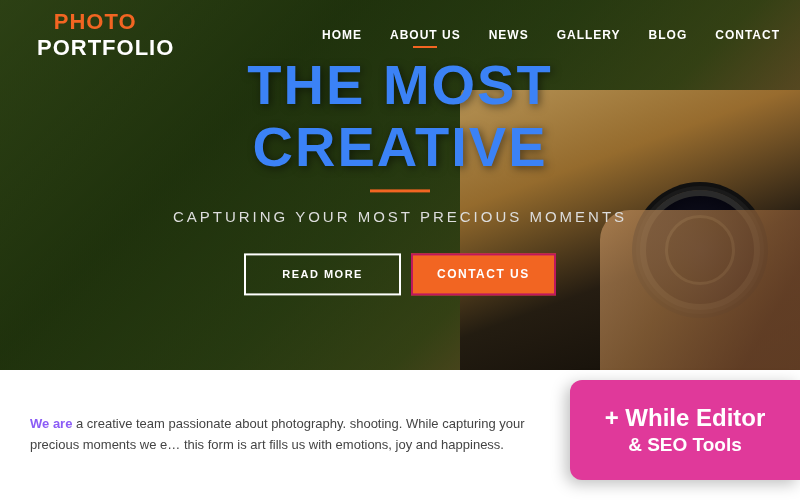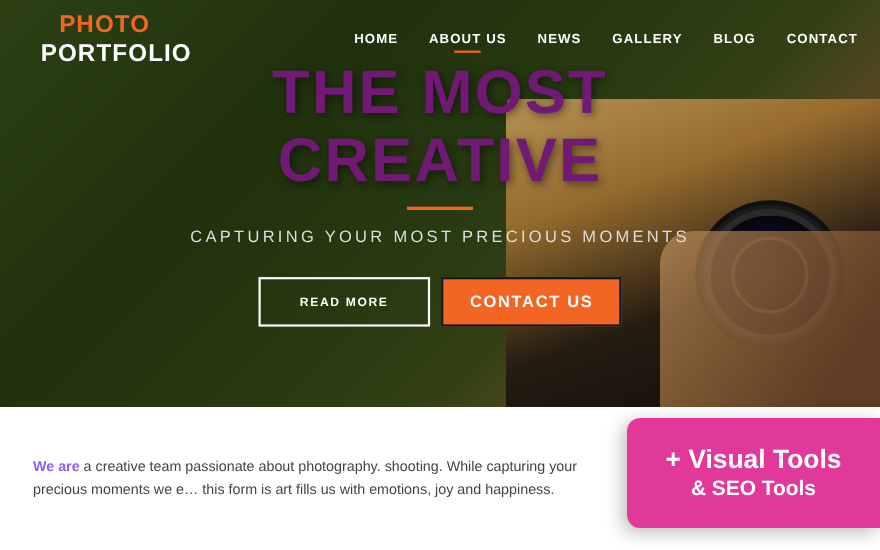--- a/index.html
+++ b/index.html
@@ -136,21 +136,21 @@
       top: 50%;
       left: 50%;
       transform: translate(-50%, -50%);
       text-align: center;
       width: 600px;
       margin-top: -10px;
     }
     .hero-title {
       font-size: 56px;
       font-weight: 900;
-      color: #701a75;
+      color: #3b82f6;
       text-transform: uppercase;
       letter-spacing: 2px;
       line-height: 1.1;
       margin-bottom: 12px;
       text-shadow: 2px 2px 8px rgba(0,0,0,0.5);
     }
     .hero-divider {
       width: 60px;
       height: 3px;
       background: #f26522;
@@ -174,24 +174,24 @@
       color: #fff;
       background: transparent;
       font-size: 11px;
       font-weight: 700;
       letter-spacing: 1.5px;
       text-transform: uppercase;
       cursor: pointer;
     }
     .btn-contact {
       padding: 12px 24px;
-      border: 2px solid #0f172a;
+      border: 2px solid #be185d;
       color: #fff;
       background: #f26522;
-      font-size: 15px;
+      font-size: 12px;
       font-weight: 700;
       letter-spacing: 1.5px;
       text-transform: uppercase;
       cursor: pointer;
     }
 
     
     .bottom-section {
       position: absolute;
       bottom: 0;
@@ -283,16 +283,16 @@
 <div class="bottom-section">
   <p class="bottom-text">
     <strong>We are</strong> a creative team passionate about photography.
     shooting. While capturing your precious moments we e…
     this form is art fills us with emotions, joy and happiness.
   </p>
 </div>
 
 <div class="visual-editor-badge">
   <div class="visual-editor-text">
-    <span class="plus">+ Visual Tools</span><br>
+    <span class="plus">+ While Editor</span><br>
     <span>&amp; SEO Tools</span>
   </div>
 </div>
 
 </body></html>

